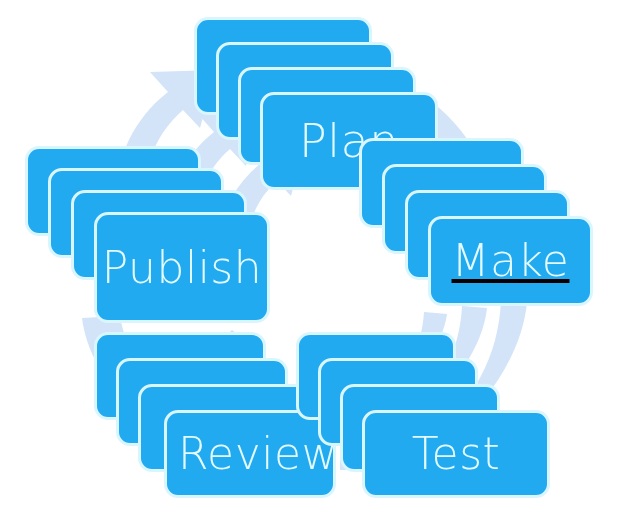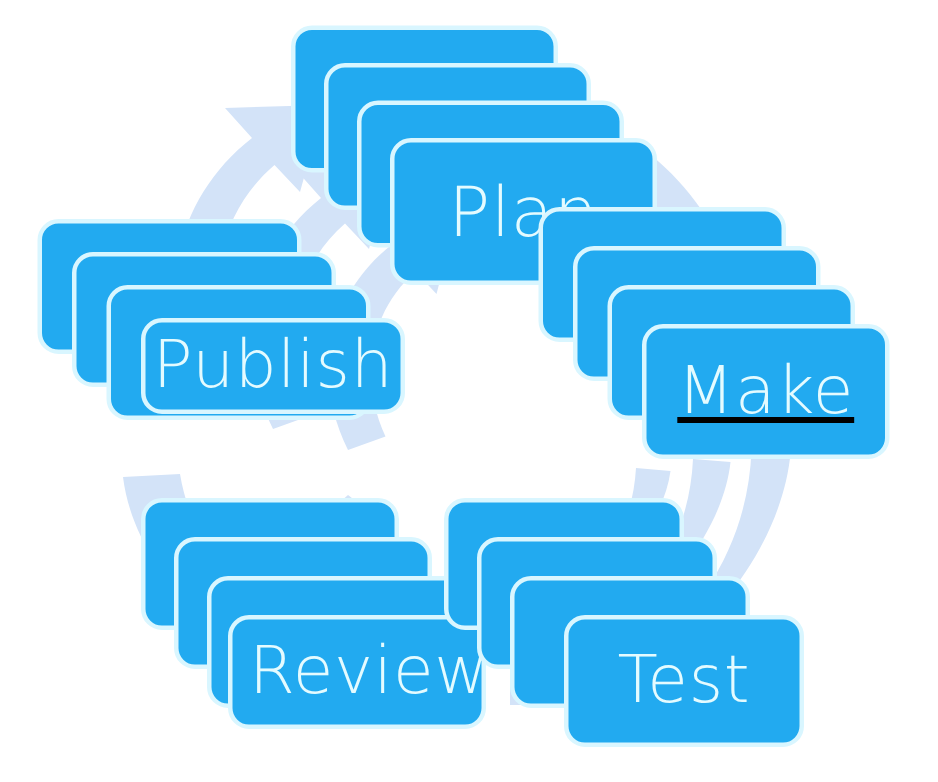--- a/index.html
+++ b/index.html
@@ -82,21 +82,21 @@
       <path fill="#d3e3f8" d="M232 330 C 206 352 193 380 190 412 L 214 412 C 217 386 228 362 250 344 Z"></path>
     </g>
   </svg>
 
   <div id="card-layer">
 
     <div class="stack">
       <div class="card" style="left:25px; top:146px; width:176px; height:90px;"></div>
       <div class="card" style="left:48px; top:168px; width:176px; height:90px;"></div>
       <div class="card" style="left:71px; top:190px; width:176px; height:90px;"></div>
-      <div class="card front" style="left:94px; top:212px; width:176px; height:64px;">
+      <div class="card front" style="left:94px; top:212px; width:176px; height:111px;">
         <span class="card-label" style="font-size:44px;">Publish</span>
       </div>
     </div>
 
     <div class="stack">
       <div class="card" style="left:194px; top:17px; width:178px; height:98px;"></div>
       <div class="card" style="left:216px; top:42px; width:178px; height:98px;"></div>
       <div class="card" style="left:238px; top:67px; width:178px; height:98px;"></div>
       <div class="card front" style="left:260px; top:92px; width:178px; height:98px;">
         <span class="card-label" style="font-size:46px;">Plan</span>
@@ -109,28 +109,28 @@
       <div class="card" style="left:405px; top:190px; width:165px; height:90px;"></div>
       <div class="card front" style="left:428px; top:216px; width:165px; height:90px;text-decoration:underline;">
         <span class="card-label" style="font-size:44px;">Make</span>
       </div>
     </div>
 
     <div class="stack">
       <div class="card" style="left:94px; top:332px; width:172px; height:88px;"></div>
       <div class="card" style="left:116px; top:358px; width:172px; height:88px;"></div>
       <div class="card" style="left:138px; top:384px; width:172px; height:88px;"></div>
-      <div class="card front" style="left:152px; top:410px; width:172px; height:76px;padding-left:16px;">
+      <div class="card front" style="left:164px; top:410px; width:172px; height:88px;padding-left:16px;">
         <span class="card-label" style="font-size:44px;">Review</span>
       </div>
     </div>
 
     <div class="stack">
       <div class="card" style="left:296px; top:332px; width:160px; height:88px;"></div>
       <div class="card" style="left:318px; top:358px; width:160px; height:88px;"></div>
       <div class="card" style="left:340px; top:384px; width:160px; height:88px;"></div>
-      <div class="card front" style="left:376px; top:410px; width:160px; height:88px;">
+      <div class="card front" style="left:362px; top:410px; width:188px; height:88px;">
         <span class="card-label" style="font-size:44px;">Test</span>
       </div>
     </div>
 
   </div>
 </div>
 
 </body></html>

